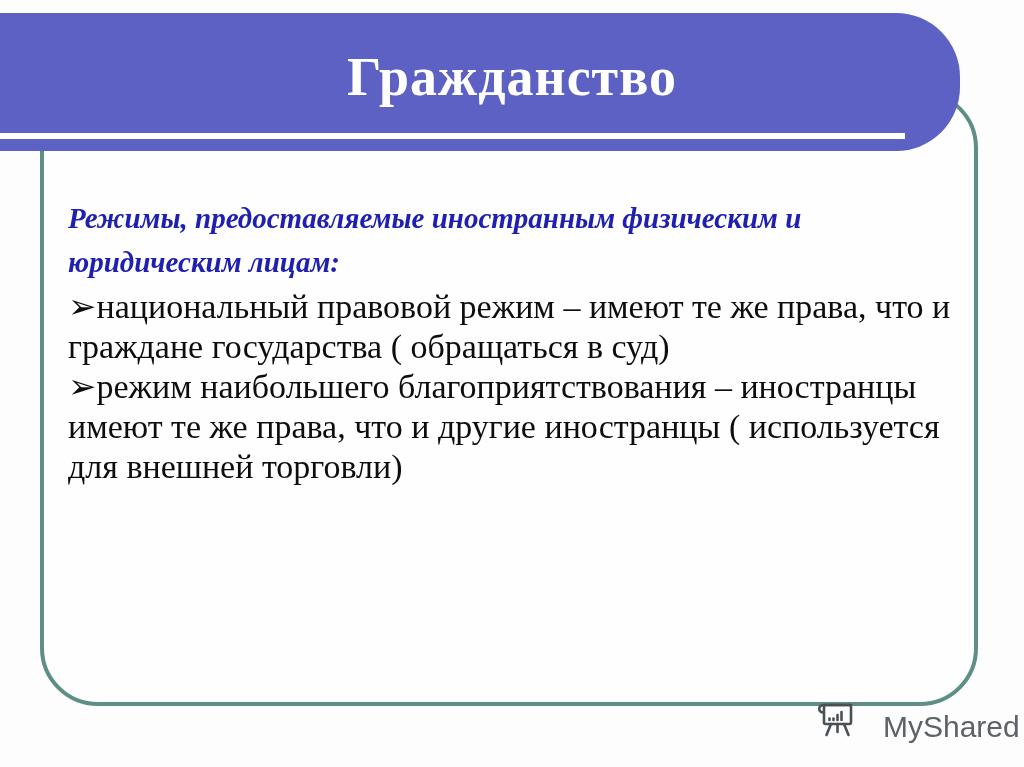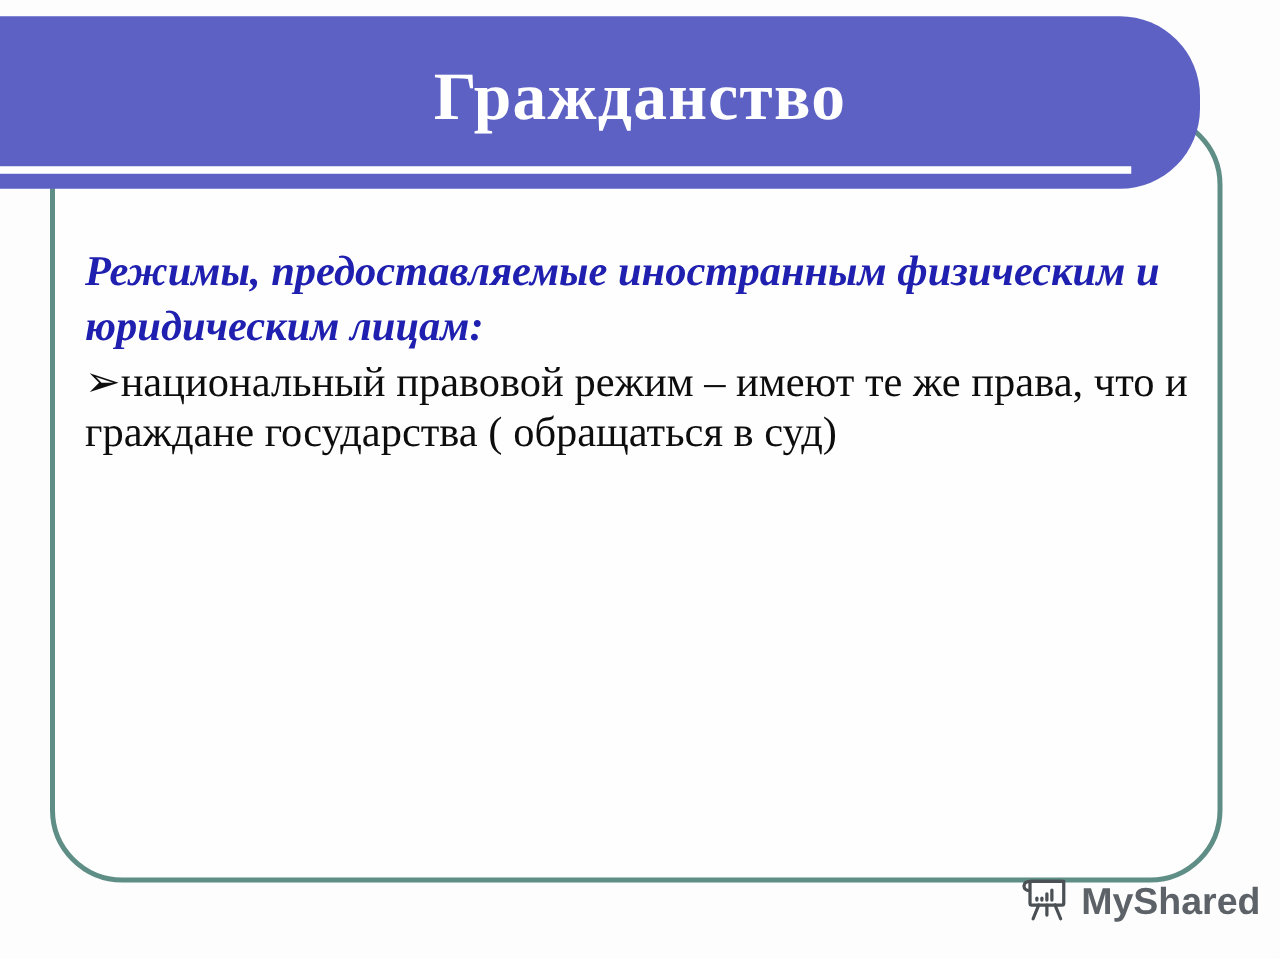--- a/index.html
+++ b/index.html
@@ -60,42 +60,41 @@
     position: absolute;
     left: 68px;
     top: 196px;
     width: 886px;
   }
   .content-heading {
     margin: 0 0 3px 0;
     color: #2020b0;
     font-weight: bold;
     font-style: italic;
-    font-size: 34px;
+    font-size: 29px;
     line-height: 44px;
     white-space: pre-line;
   }
   .bullet-item {
     margin: 0;
     font-size: 34px;
     line-height: 40px;
     color: #0d0d0d;
     white-space: pre-line;
   }
   .bullet-arrow { font-style: normal; }
 
   .watermark {
     position: absolute;
     left: 814px;
     top: 698px;
     display: flex;
-    align-items: center;
-    gap: 5px;
+    align-items: flex-end;
+    gap: 23px;
     cursor: pointer;
-    font-weight: bold;
   }
   .watermark-text {
     font-family: "Liberation Sans", "DejaVu Sans", sans-serif;
     font-size: 30px;
     color: #5c6267;
   }
 </style>
 </head>
 <body>
 
@@ -109,20 +108,23 @@
 
   <div class="slide-title">Гражданство</div>
 
   <div class="text-block">
     <p class="content-heading">Режимы, предоставляемые иностранным физическим и
 юридическим лицам:</p>
 
     <p class="bullet-item"><span class="bullet-arrow">➢</span><span>национальный правовой режим – имеют те же права, что и
 граждане государства ( обращаться в суд)</span></p>
 
+    <p class="bullet-item"><span class="bullet-arrow">➢</span><span>режим наибольшего благоприятствования – иностранцы
+имеют те же права, что и другие иностранцы ( используется
+для внешней торговли)</span></p>
 
   </div>
 
   <div class="watermark">
     <span>
       <svg width="46" height="42" viewBox="0 0 46 42" xmlns="http://www.w3.org/2000/svg">
         <g fill="none" stroke="#4b5055" stroke-width="2.6" stroke-linecap="round" stroke-linejoin="round">
           <rect x="10" y="7" width="27" height="19" rx="1.5"></rect>
           <path d="M10 7 c-3 0 -4.8 1.6 -4.8 3.8 c0 2.2 1.8 3.6 4.2 3.6"></path>
           <path d="M10 7 h27"></path>

